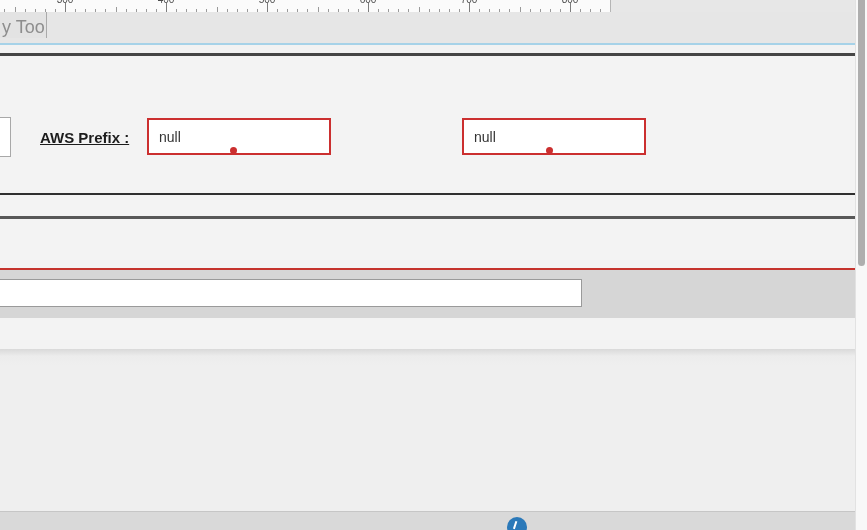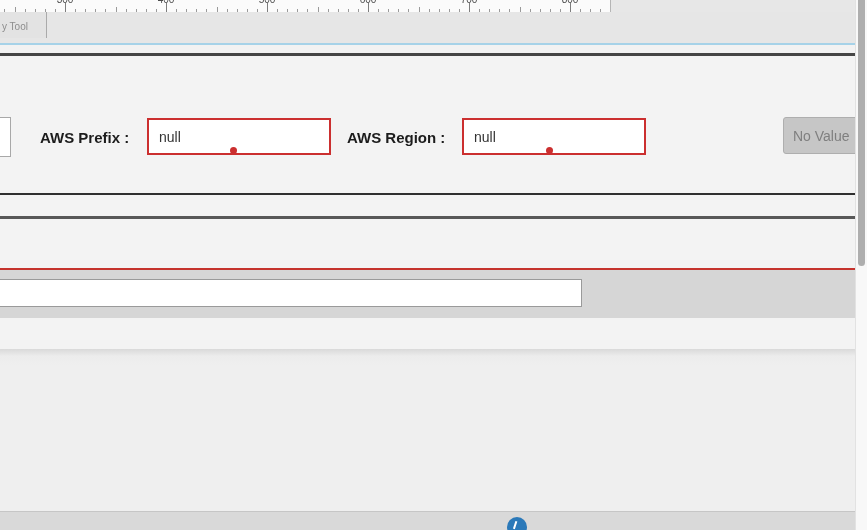--- a/index.html
+++ b/index.html
@@ -9,33 +9,33 @@
   
   .header{position:absolute;left:0;top:0;width:855px;height:43px;background:#e7e7e7;}
   .ruler{position:absolute;left:0;top:0;width:610px;height:12px;background:#fbfbfb;
          border-right:1px solid #b5b5b5;border-bottom:1px solid #d2d2d2;overflow:hidden;}
   .tick{position:absolute;bottom:0;width:1px;background:#9a9a9a;height:3px;}
   .tick.mid{height:5px;}
   .tick.major{height:9px;background:#7d7d7d;}
   .tick-label{position:absolute;top:-6px;height:11px;font-size:10px;color:#4c4c4c;
               transform:translateX(-50%);white-space:nowrap;}
   .tabbar{position:absolute;left:0;top:12px;width:855px;height:31px;background:#e6e6e6;}
-  .tab{position:absolute;top:0;height:26px;line-height:30px;font-size:10px;text-align:center;
+  .tab{position:absolute;top:0;height:26px;line-height:30px;font-size:18px;text-align:center;
        background:#e3e3e3;box-sizing:border-box;}
   .tab.cut{left:0;width:47px;color:#8d8d8d;border-right:1px solid #aaaaaa;text-align:left;
            padding-left:2px;overflow:hidden;white-space:nowrap;}
   .tab.active{left:48px;width:95px;color:#333;background:#e9e9e9;
               border:1px solid #a2a2a2;border-bottom:none;}
   .blue-line{position:absolute;left:0;top:43px;width:855px;height:2px;background:var(--blue-line,#a6d2e8);}
   .gap-band{position:absolute;left:0;top:45px;width:855px;height:8px;background:#f2f2f2;}
   .dark-line-a{position:absolute;left:0;top:53px;width:855px;height:3px;background:#454545;}
 
   
   .field-label{position:absolute;top:128px;height:20px;line-height:20px;
-               font-size:15px;font-weight:bold;color:#1c1c1c;white-space:nowrap;}
+               font-size:15px;font-weight:bold;color:#1c1c1c;white-space:nowrap;text-decoration:underline;}
   .err-input{position:absolute;top:118px;width:170px;height:33px;background:#fff;
              border:2px solid var(--accent-red,#cb2f2f);font-family:"Liberation Sans",sans-serif;
              font-size:14px;color:#333;padding:0 0 0 10px;outline:none;}
   .err-dot{position:absolute;top:147px;width:7px;height:7px;border-radius:50%;
            background:var(--accent-red,#cb2f2f);}
   .partial-input{position:absolute;left:-22px;top:117px;width:27px;height:36px;background:#fff;
                  border:1px solid #a8a8a8;}
   .sel-disabled{position:absolute;left:783px;top:117px;width:76px;height:37px;background:#c6c6c6;
                 border:1px solid #aeaeae;border-radius:3px;color:#7f7f7f;font-size:14px;
                 line-height:37px;padding-left:9px;box-sizing:border-box;white-space:nowrap;overflow:hidden;}
@@ -147,25 +147,23 @@
   <div class="blue-line"></div>
   <div class="gap-band"></div>
   <div class="dark-line-a"></div>
 
   <input class="partial-input" style="">
 
   <div class="field-label" style="left:40px">AWS Prefix :</div>
   <input class="err-input" style="left: 147px;" value="null">
   <div class="err-dot" style="left:230px"></div>
 
-  <div class="field-label" style="left:347px">AWS Region :</div>
   <input class="err-input" style="left: 462px;" value="null">
   <div class="err-dot" style="left:546px"></div>
 
-  <div class="sel-disabled">No Value</div>
 
   <div class="line-b"></div>
   <div class="line-c"></div>
   <div class="line-red"></div>
 
   <div class="gray-strip"></div>
   <input class="wide-input" style="">
 
   <div class="lower-section"></div>
   <div class="bottom-strip"></div>

